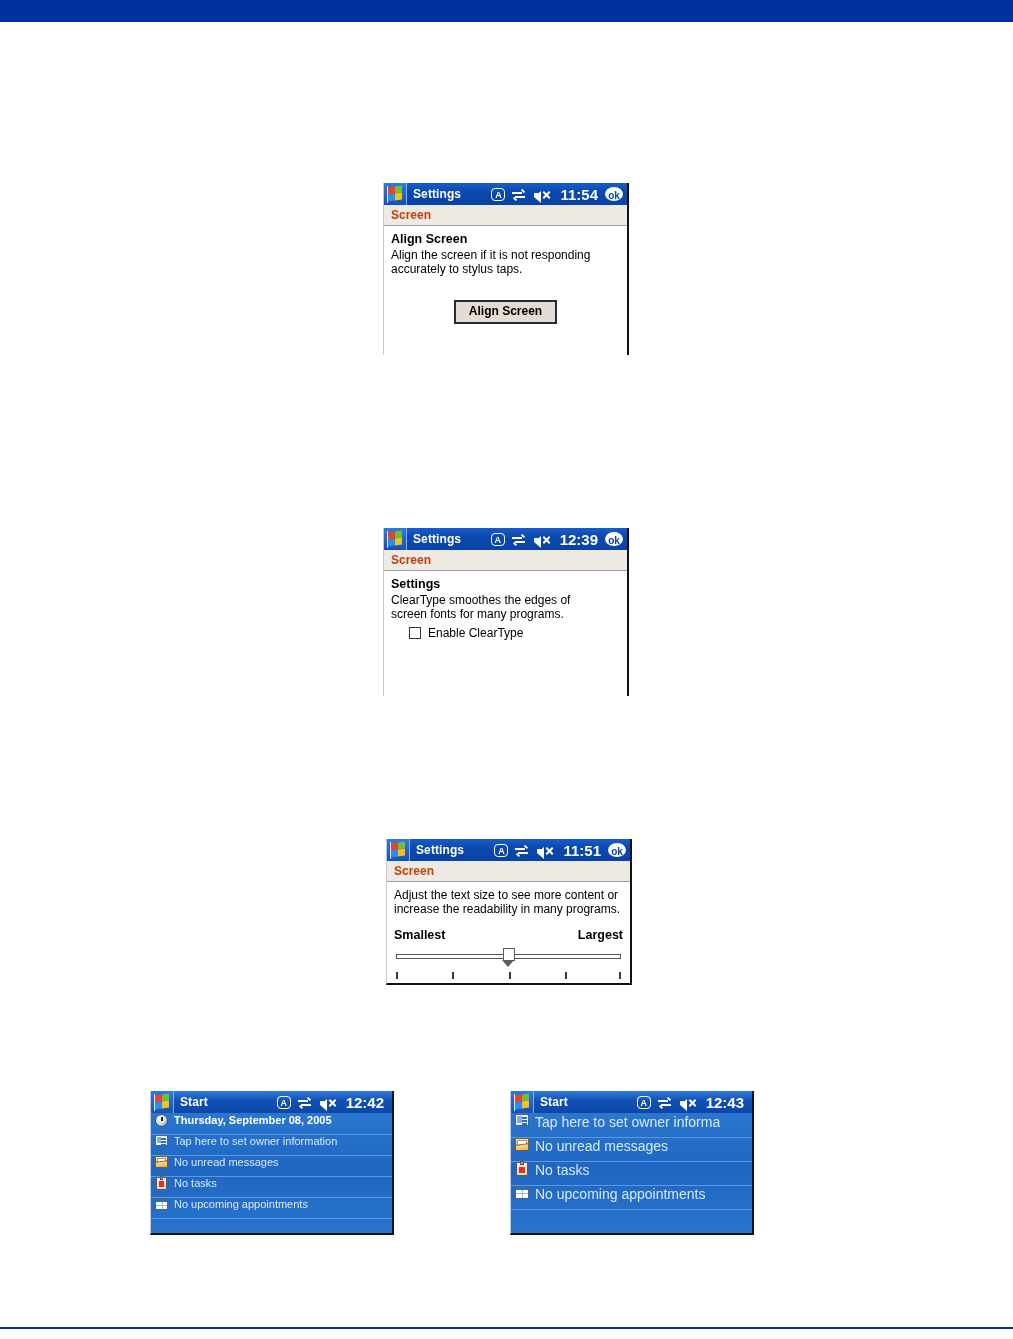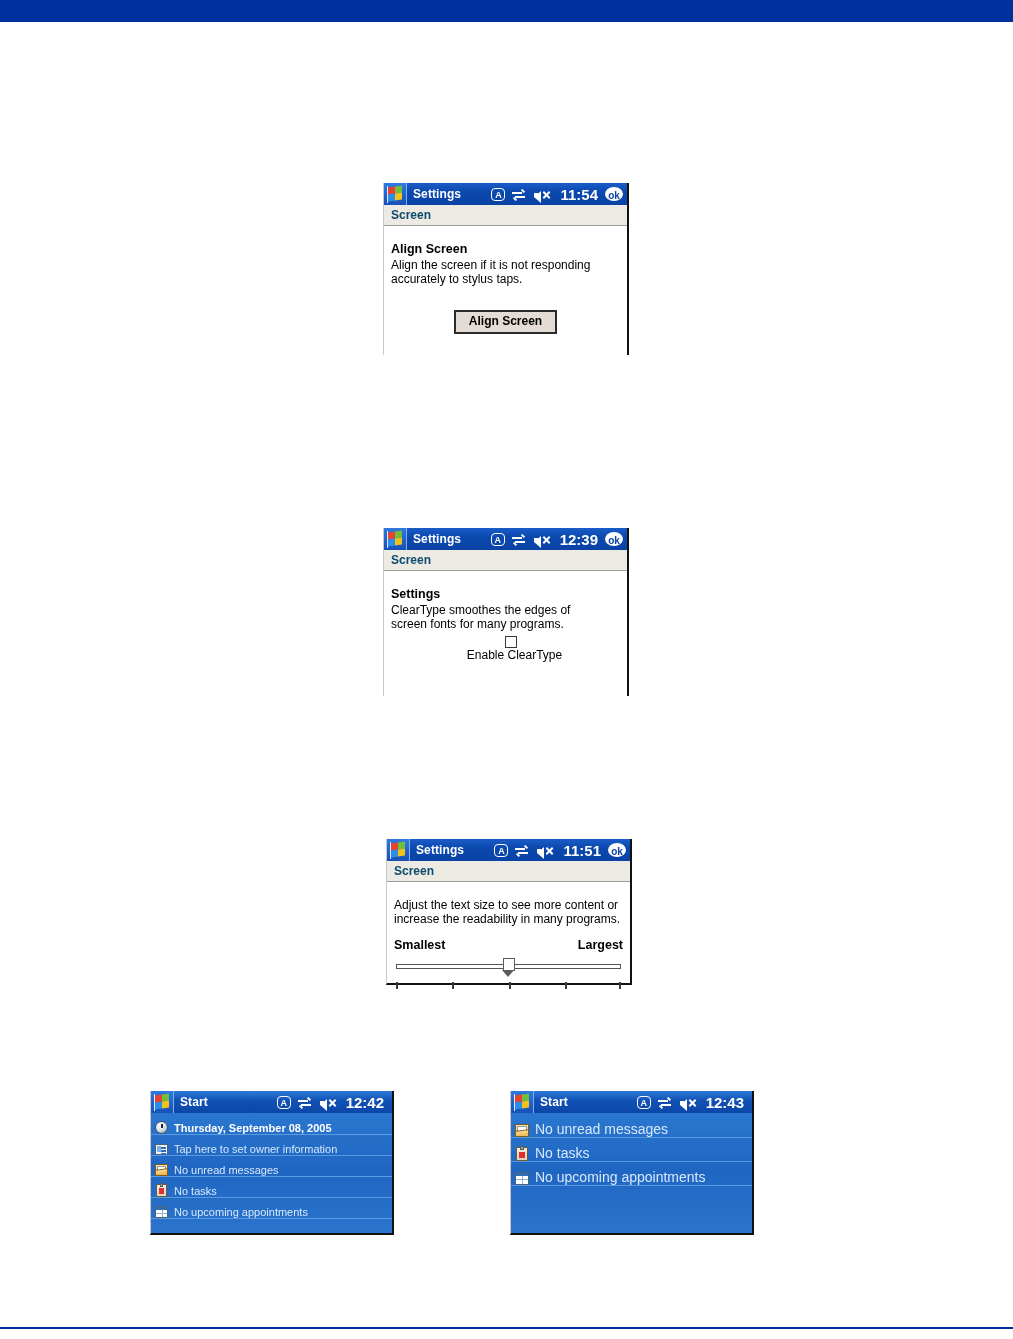--- a/index.html
+++ b/index.html
@@ -163,33 +163,33 @@
     margin-left: 7px;
     margin-right: 4px;
     flex: 0 0 auto;
   }
 
   
   .subheader {
     height: 21px;
     background: #eceae3;
     border-bottom: 1px solid #9f9f99;
-    color: #0c4a6e;
+    color: #c2410c;
     font-size: 12px;
     font-weight: bold;
     display: flex;
     align-items: center;
     padding-left: 7px;
     box-sizing: border-box;
   }
 
   
   .body-area {
     background: #ffffff;
-    padding: 16px 7px 0 7px;
+    padding: 6px 7px 0 7px;
     box-sizing: border-box;
   }
   .sect-title {
     font-size: 12.5px;
     font-weight: bold;
     color: #000000;
     margin-bottom: 2px;
   }
   .sect-text {
     font-size: 12px;
@@ -212,21 +212,20 @@
     padding: 3px 13px 4px 13px;
     font-family: "Liberation Sans", sans-serif;
     line-height: 13px;
   }
 
   .cbrow {
     display: flex;
     align-items: center;
     margin-top: 5px;
     padding-left: 18px;
-    flex-direction: column;
   }
   .cbox {
     width: 12px; height: 12px;
     border: 1.5px solid #3a3a3a;
     background: #ffffff;
     box-sizing: border-box;
     margin-right: 7px;
     flex: 0 0 auto;
   }
   .cblabel { font-size: 12px; color: #000000; }
@@ -295,21 +294,21 @@
     border-right: 2px solid #111111;
     border-bottom: 2px solid #111111;
     overflow: hidden;
   }
   .today .titlebar {
     background: linear-gradient(to bottom, #2f7ad8 0%, #1150b4 45%, #0b47a8 100%);
   }
   .today-rows { padding-top: 1px; }
   .today-row {
     display: flex;
-    align-items: flex-end;
+    align-items: flex-start;
     border-bottom: 1px solid #5a9ae0;
     box-sizing: border-box;
   }
   .today-row .ticon {
     flex: 0 0 auto;
     margin: 0 6px 0 4px;
     position: relative;
   }
   .today-row .tlabel {
     color: #d8e8fb;
@@ -642,20 +641,29 @@
           <span class="spk"></span>
         <span class="x1"></span>
           <span class="x2"></span>
       </div>
       <div class="tb-time">12:43</div>
     </div>
   </div>
 
   <div class="today-rows">
     <div class="today-row" style="height:24px;">
+      <span class="ticon ic ic-owner" style="width:14px;height:12px;">
+        <i class="ph"></i>
+          <i class="l1"></i>
+          <i class="l2"></i>
+          <i class="l3"></i>
+      </span>
+      <span class="tlabel" style="font-size:14px;">Tap here to set owner informa</span>
+    </div>
+    <div class="today-row" style="height:24px;">
       <span class="ticon ic ic-mail" style="width:14px;height:13px;"></span>
       <span class="tlabel" style="font-size:14px;">No unread messages</span>
     </div>
     <div class="today-row" style="height:24px;">
       <span class="ticon ic ic-task" style="width:12px;height:14px;margin-left:5px;margin-right:7px;">
         <i class="clip"></i>
           <i class="chk"></i>
       </span>
       <span class="tlabel" style="font-size:14px;">No tasks</span>
     </div>

